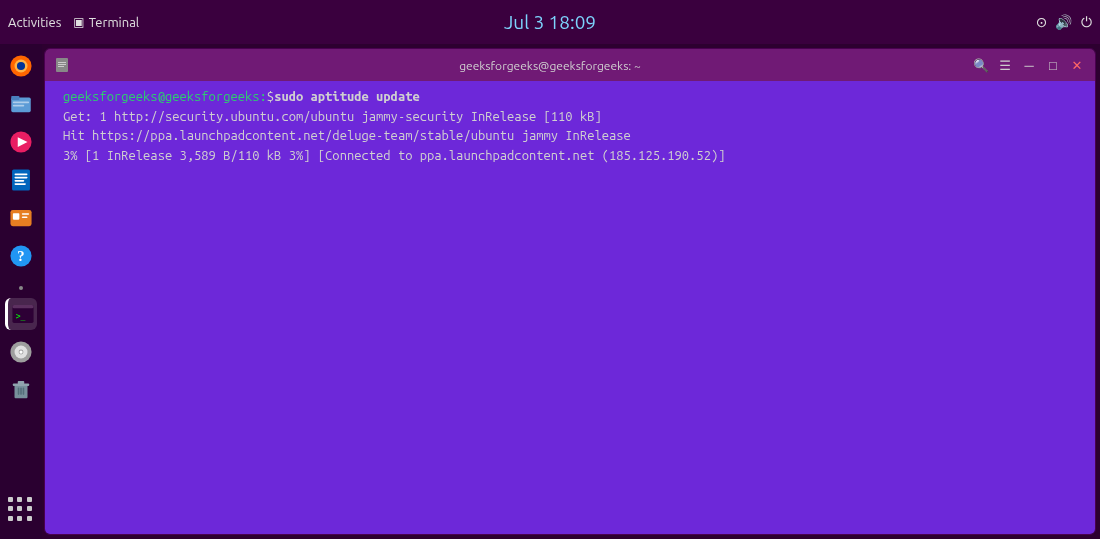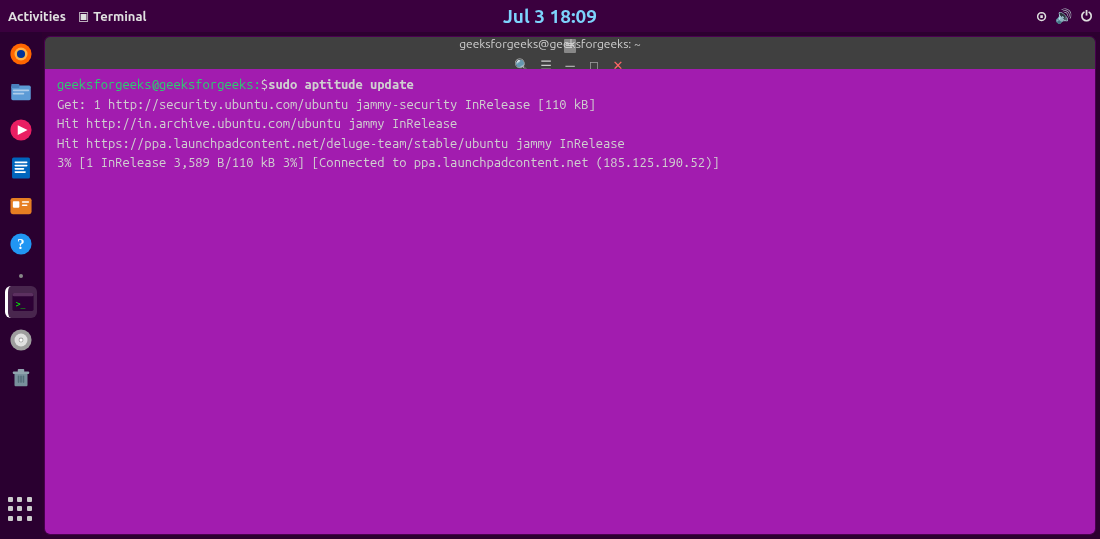--- a/index.html
+++ b/index.html
@@ -9,28 +9,27 @@
       background: #2d0030;
       font-family: 'Ubuntu', 'DejaVu Sans', sans-serif;
       overflow: hidden;
       display: flex;
       flex-direction: column;
     }
 
     
     .top-bar {
       width: 100%;
-      height: 32px;
+      height: 44px;
       background: #3a003e;
       display: flex;
       align-items: center;
       justify-content: space-between;
       padding: 7px 8px;
       flex-shrink: 0;
-      font-weight: bold;
     }
     .top-bar-left {
       display: flex;
       align-items: center;
       gap: 12px;
     }
     .top-bar-label {
       color: #e0e0e0;
       font-size: 13px;
     }
@@ -124,27 +123,26 @@
       flex-direction: column;
       background: #1a0020;
       margin: 4px 4px 4px 2px;
       border-radius: 6px;
       overflow: hidden;
       border: 1px solid #4a0050;
     }
 
     .terminal-titlebar {
       height: 32px;
-      background: #404040;
+      background: #701a75;
       display: flex;
       align-items: center;
       justify-content: space-between;
       padding: 0 8px;
       flex-shrink: 0;
-      flex-direction: column;
     }
     .terminal-titlebar-left {
       display: flex;
       align-items: center;
     }
     .terminal-titlebar-file {
       width: 18px;
       height: 18px;
       display: flex;
       align-items: center;
@@ -172,22 +170,22 @@
       cursor: pointer;
       color: #ccc;
       font-size: 13px;
       background: transparent;
       border: none;
     }
     .titlebar-btn.close { color: #f66; }
 
     .terminal-body {
       flex: 1;
-      background: #a21caf;
-      padding: 6px 12px;
+      background: #6d28d9;
+      padding: 6px 18px;
       overflow-y: auto;
       font-family: 'Ubuntu Mono', 'DejaVu Sans Mono', 'Courier New', monospace;
       font-size: 13px;
       line-height: 1.5;
       color: #d0d0d0;
     }
     .prompt-line {
       display: flex;
       flex-wrap: wrap;
     }
@@ -351,20 +349,19 @@
       </div>
     </div>
 
     <div class="terminal-body">
       <div class="prompt-line">
         <span class="prompt-user">geeksforgeeks@geeksforgeeks:</span>
         <span class="prompt-separator"> $</span>
         <span class="prompt-cmd"> sudo aptitude update</span>
       </div>
       <div class="terminal-line line-get" id="tline0">Get: 1 http://security.ubuntu.com/ubuntu jammy-security InRelease [110 kB]</div>
-      <div class="terminal-line line-hit" id="tline1">Hit http://in.archive.ubuntu.com/ubuntu jammy InRelease</div>
       <div class="terminal-line line-hit" id="tline4">Hit https://ppa.launchpadcontent.net/deluge-team/stable/ubuntu jammy InRelease</div>
       <div class="terminal-line line-progress" id="tline5">3% [1 InRelease 3,589 B/110 kB 3%] [Connected to ppa.launchpadcontent.net (185.125.190.52)]</div>
     </div>
 
   </div>
 
 </div>
 
 </body></html>

